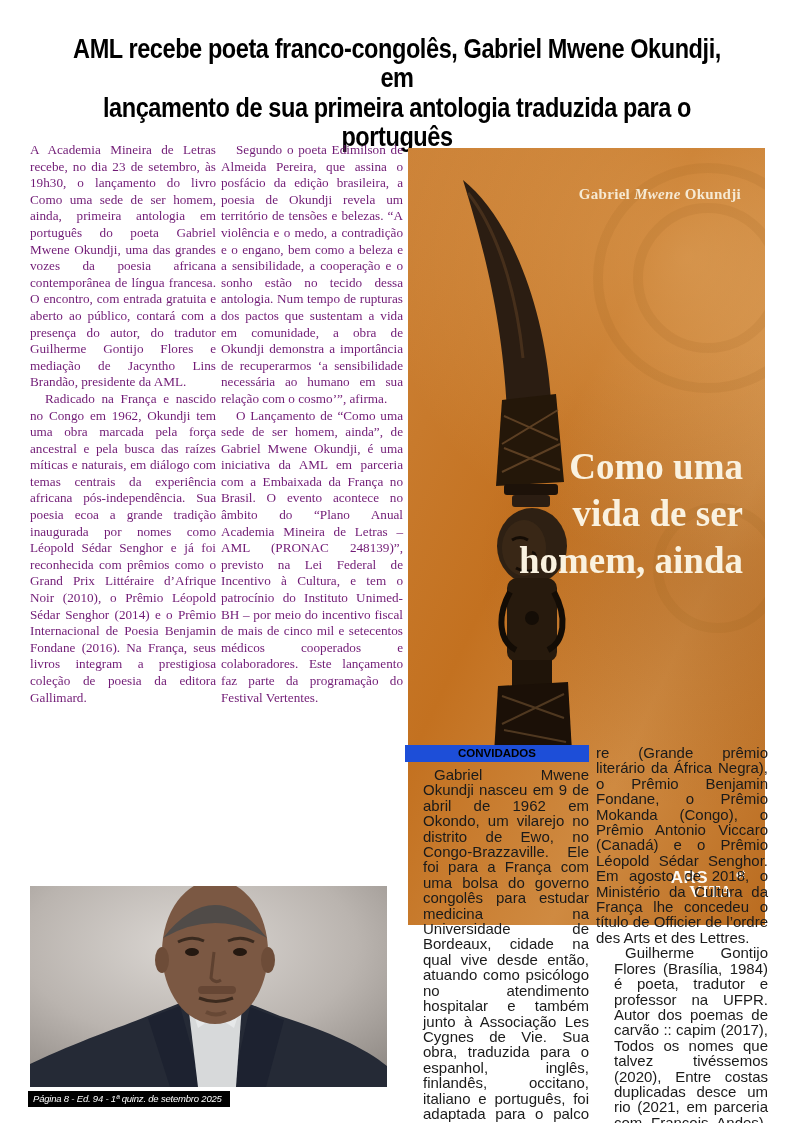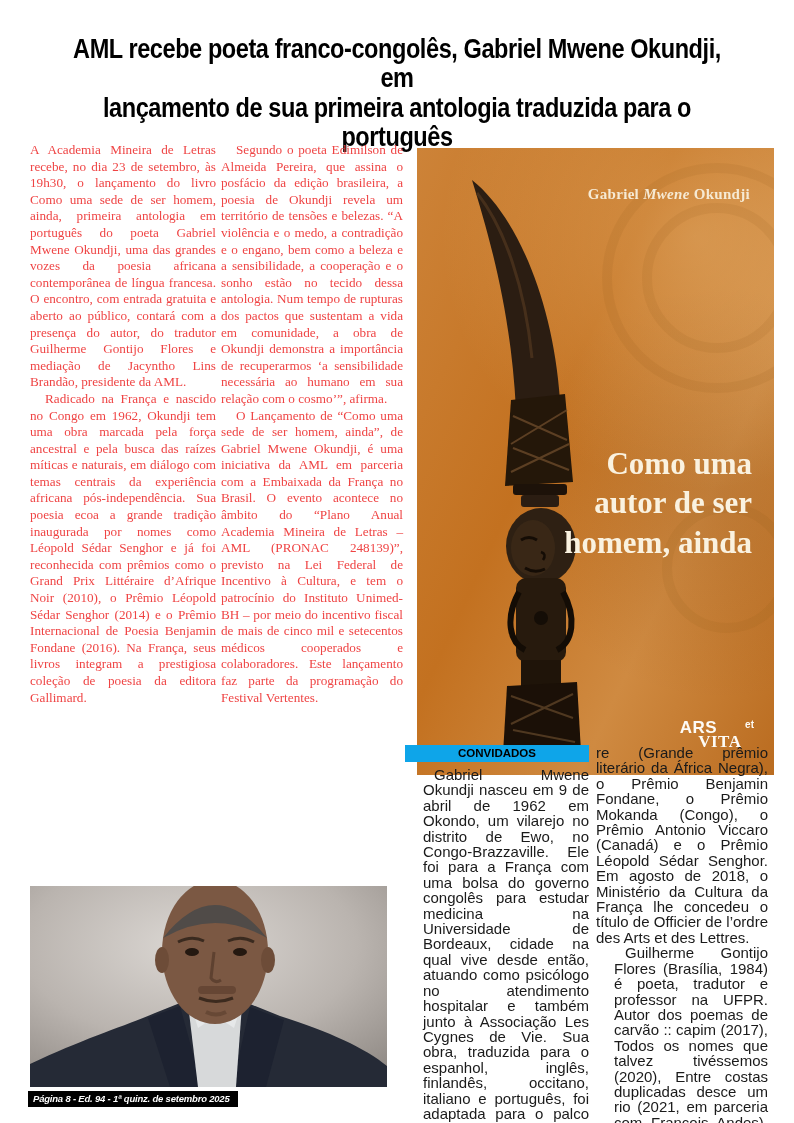--- a/index.html
+++ b/index.html
@@ -15,73 +15,73 @@
     font-size:28px;line-height:1.05;letter-spacing:-0.5px;color:#000;
     transform:scaleX(0.84);transform-origin:50% 0;
   }
   .subhead{
     position:absolute;top:100px;left:0;width:794px;text-align:center;
     font-family:"Liberation Sans", sans-serif;font-weight:bold;
     font-size:11.5px;line-height:1.32;color:#000;
   }
   
   .col{position:absolute;top:142px;text-align:justify;
-       font-size:13.2px;line-height:16.6px;color:#ef4444;}
+       font-size:13.2px;line-height:16.6px;color:#701a75;}
   .col1{left:30px;width:186px;}
   .col2{left:221px;width:182px;}
   .col p{margin:0;text-indent:15px;}
   .col p.noindent{text-indent:0;}
   
   .cover{
-    position:absolute;left:417px;top:148px;width:357px;height:627px;
+    position:absolute;left:408px;top:148px;width:357px;height:777px;
     background:
       radial-gradient(circle at 78% 14%, rgba(255,224,170,0.28), rgba(255,224,170,0) 42%),
       radial-gradient(circle at 85% 55%, rgba(120,60,10,0.18), rgba(120,60,10,0) 45%),
       linear-gradient(115deg,#cd8338 0%,#c37120 40%,#cf8a41 70%,#ba6c20 100%);
     overflow:hidden;
   }
   .cover-author{
     position:absolute;top:38px;right:24px;text-align:right;
     font-family:"Liberation Serif", serif;font-weight:bold;
     font-size:15px;color:#f6ead4;letter-spacing:0.3px;
   }
   .cover-author .it{font-style:italic;}
   .cover-title{
     position:absolute;top:296px;right:22px;text-align:right;
     font-family:"Liberation Serif", serif;font-weight:bold;
-    font-size:31px;line-height:1.27;color:#faf2e0;
+    font-size:37px;line-height:1.27;color:#faf2e0;
   }
   .cover-sculpture{position:absolute;left:0;top:0;}
   .arsvita{
     position:absolute;right:20px;bottom:26px;text-align:center;
     font-family:"Liberation Sans", sans-serif;font-weight:bold;color:#fdfbf6;
     line-height:0.82;font-size:17px;letter-spacing:0.5px;
   }
   .arsvita .et{font-size:10px;vertical-align:top;letter-spacing:0;margin-left:28px;}
   .arsvita .vline{transform:translateX(3px);display:block;font-family:Liberation Serif, serif;}
   
   .conv-left{position:absolute;left:405px;top:745px;width:184px;}
   .conv-right{position:absolute;left:596px;top:745px;width:172px;}
   .conv-header{
-    background:#0ea5e9;text-align:center;
+    background:#1d4ed8;text-align:center;
     font-family:"Liberation Sans", sans-serif;font-weight:bold;font-size:11.5px;
     padding:2px 0 3px 0;margin-bottom:5px;color:#000;
   }
   .conv-text{
     font-family:"Liberation Sans", sans-serif;font-size:15px;
     line-height:15.4px;text-align:justify;color:#1a1a1a;
   }
   .conv-text p{margin:0;}
   .conv-text p.ind{text-indent:11px;margin-left:18px;}
   
   .photo{position:absolute;left:30px;top:886px;width:357px;height:201px;overflow:hidden;}
   
   .footer-bar{
     position:absolute;left:28px;top:1091px;background:#000;color:#fff;
-    font-family:"Liberation Sans", sans-serif;font-weight:bold;font-style:italic;
+    font-family:"Liberation Sans", sans-serif;font-weight:normal;font-style:italic;
     font-size:9.5px;letter-spacing:-0.2px;padding:2px 8px 3px 5px;white-space:nowrap;
   }
 </style>
 </head>
 <body>
 
 <div class="page">
 
   <div class="headline">
     <div>AML recebe poeta franco-congolês, Gabriel Mwene Okundji, em</div>
@@ -139,21 +139,21 @@
         <line x1="94" y1="548" x2="156" y2="570"></line>
         <line x1="156" y1="546" x2="94" y2="576"></line>
         <line x1="96" y1="582" x2="158" y2="594"></line>
       </g>
     </svg>
     <div class="cover-author">
       <span>Gabriel </span><span class="it">Mwene</span><span> Okundji</span>
     </div>
     <div class="cover-title">
       <div>Como uma</div>
-      <div>autor de ser</div>
+      <div>vida de ser</div>
       <div>homem, ainda</div>
     </div>
     <div class="arsvita">
       <div><span>ARS</span><span class="et">et</span></div>
       <span class="vline">VITA</span>
     </div>
   </div>
 
   <div class="conv-left">
     <div class="conv-header">CONVIDADOS</div>

